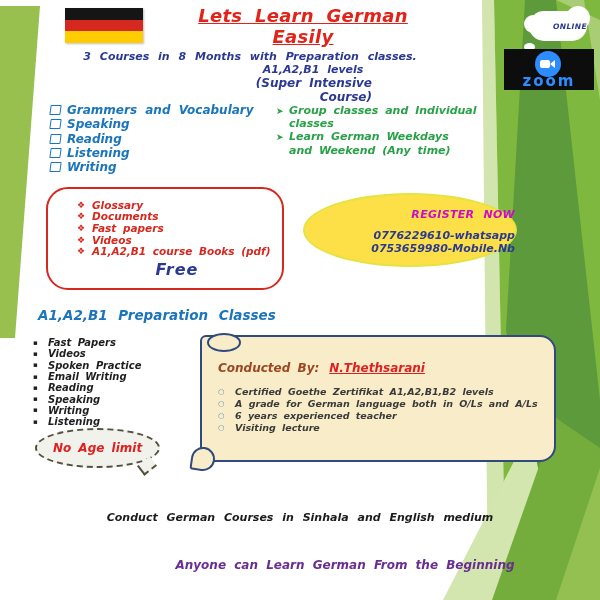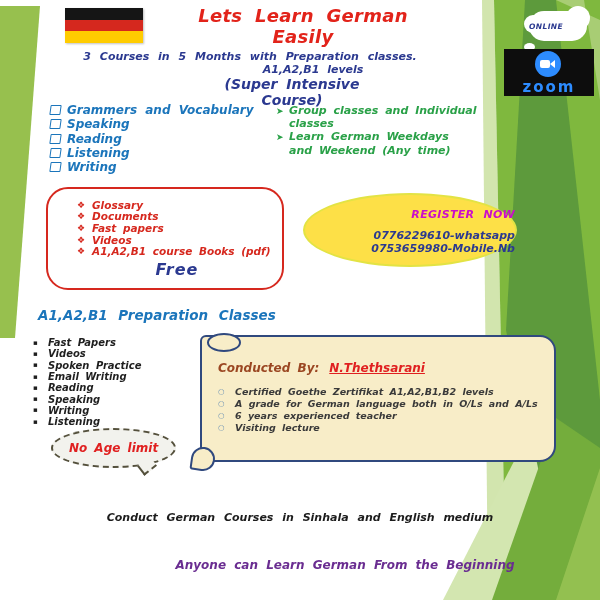--- a/index.html
+++ b/index.html
@@ -12,34 +12,34 @@
 
   
   .flag{left:65px;top:8px;width:78px;height:35px;box-shadow:1px 1px 2px rgba(0,0,0,.25);}
   .flag .s{width:100%;height:33.33%;}
   .f-black{background:#151515;}
   .f-red{background:#d5281e;}
   .f-gold{background:#ffcc00;}
 
   
   .title{left:168px;top:5px;width:270px;text-align:center;font-size:18px;color:#e2231a;
-         word-spacing:6px;letter-spacing:.3px;}
+         text-decoration:underline;word-spacing:6px;letter-spacing:.3px;}
   .sub1{left:70px;top:50px;width:360px;text-align:center;font-size:11px;color:#2b3990;word-spacing:5px;}
   .sub2{left:233px;top:63px;width:160px;text-align:center;font-size:11px;color:#2b3990;word-spacing:4px;}
-  .sub3{left:212px;top:76px;width:160px;text-align:center;font-size:14px;color:#2b3990;word-spacing:4px;}
+  .sub3{left:212px;top:76px;width:160px;text-align:right;font-size:12px;color:#2b3990;word-spacing:4px;}
 
   
   .cloud{left:529px;top:11px;width:58px;height:30px;background:#fff;border-radius:16px;
-         display:flex;align-items:center;justify-content:flex-start;}
+         display:flex;align-items:center;justify-content:flex-end;}
   .cloud::before{content:"";position:absolute;left:-5px;top:4px;width:18px;height:18px;background:#fff;border-radius:50%;}
   .cloud::after{content:"";position:absolute;right:-3px;top:-5px;width:24px;height:24px;background:#fff;border-radius:50%;}
   .cloud-label{position:relative;z-index:2;font-size:7.5px;color:#2b3990;letter-spacing:.4px;}
   .cloud-dot1{left:524px;top:43px;width:11px;height:8px;background:#fff;border-radius:50%;}
   .cloud-dot2{left:515px;top:53px;width:7px;height:6px;background:#fff;border-radius:50%;}
-  .zoom-box{left:504px;top:49px;width:90px;height:47px;background:#0d0d0d;}
+  .zoom-box{left:504px;top:49px;width:90px;height:41px;background:#0d0d0d;}
   .zoom-circle{position:absolute;left:31px;top:2px;width:26px;height:26px;background:#2d8cff;border-radius:50%;}
   .cam-body{position:absolute;left:5px;top:9px;width:10px;height:8px;background:#fff;border-radius:2px;}
   .cam-lens{position:absolute;left:15px;top:9px;width:0;height:0;
             border-top:4px solid transparent;border-bottom:4px solid transparent;border-right:5px solid #fff;}
   .zoom-word{position:absolute;left:0;right:0;bottom:0;text-align:center;color:#2d8cff;
              font-style:normal;font-size:15px;letter-spacing:2px;}
 
   
   .check-list{left:50px;top:103px;}
   .check-item{display:flex;align-items:center;height:14.3px;font-size:12px;color:#1b75bb;word-spacing:4px;}
@@ -78,21 +78,21 @@
   .curl-bottom{position:absolute;left:-11px;bottom:-11px;width:20px;height:20px;border:2.5px solid #30497e;
             border-radius:50% 50% 50% 10%;background:#f8edc8;transform:rotate(8deg);}
   .conducted{margin:24px 0 0 16px;font-size:12px;word-spacing:3px;}
   .conducted .lbl{color:#9b4722;}
   .conducted .name{color:#e02020;text-decoration:underline;margin-left:10px;margin-top:42px;}
   .cred-list{margin:10px 0 0 16px;}
   .cred-item{display:flex;height:12.2px;font-size:9.5px;color:#3a3a3a;word-spacing:3px;align-items:center;}
   .circ{flex:0 0 17px;font-size:7.5px;color:#7296b5;}
 
   
-  .bubble{left:51px;top:428px;width:121px;height:36px;border:2px dashed #54503c;border-radius:50%;
+  .bubble{left:35px;top:428px;width:121px;height:36px;border:2px dashed #54503c;border-radius:50%;
           background:#f2f2ed;display:flex;align-items:center;justify-content:center;
           font-size:12px;color:#e02020;word-spacing:3px;}
   .bubble-tail{left:139px;top:460px;width:14px;height:10px;background:#f2f2ed;
           border-left:2px dashed #54503c;border-bottom:2px dashed #54503c;transform:rotate(-38deg);}
 
   
   .footer1{left:0;top:511px;width:600px;text-align:center;font-size:11px;color:#1c1c1c;word-spacing:5px;}
   .footer2{left:85px;top:558px;width:520px;text-align:center;font-size:12px;color:#6a2d91;word-spacing:4px;}
 </style>
 </head>
@@ -111,21 +111,21 @@
     <polygon points="556,600 600,468 600,600" fill="#93c050"></polygon>
   </svg>
 
   <div class="abs flag">
     <div class="s f-black"></div>
     <div class="s f-red"></div>
     <div class="s f-gold"></div>
   </div>
 
   <div class="abs title">Lets Learn German Easily</div>
-  <div class="abs sub1">3 Courses in 5 Months with Preparation classes.</div>
+  <div class="abs sub1">3 Courses in 8 Months with Preparation classes.</div>
   <div class="abs sub2">A1,A2,B1 levels</div>
   <div class="abs sub3">(Super Intensive Course)</div>
 
   <div class="abs cloud">
     <span class="cloud-label">ONLINE</span>
   </div>
   <div class="abs cloud-dot1"></div>
   <div class="abs cloud-dot2"></div>
   <div class="abs zoom-box">
     <div class="zoom-circle">

